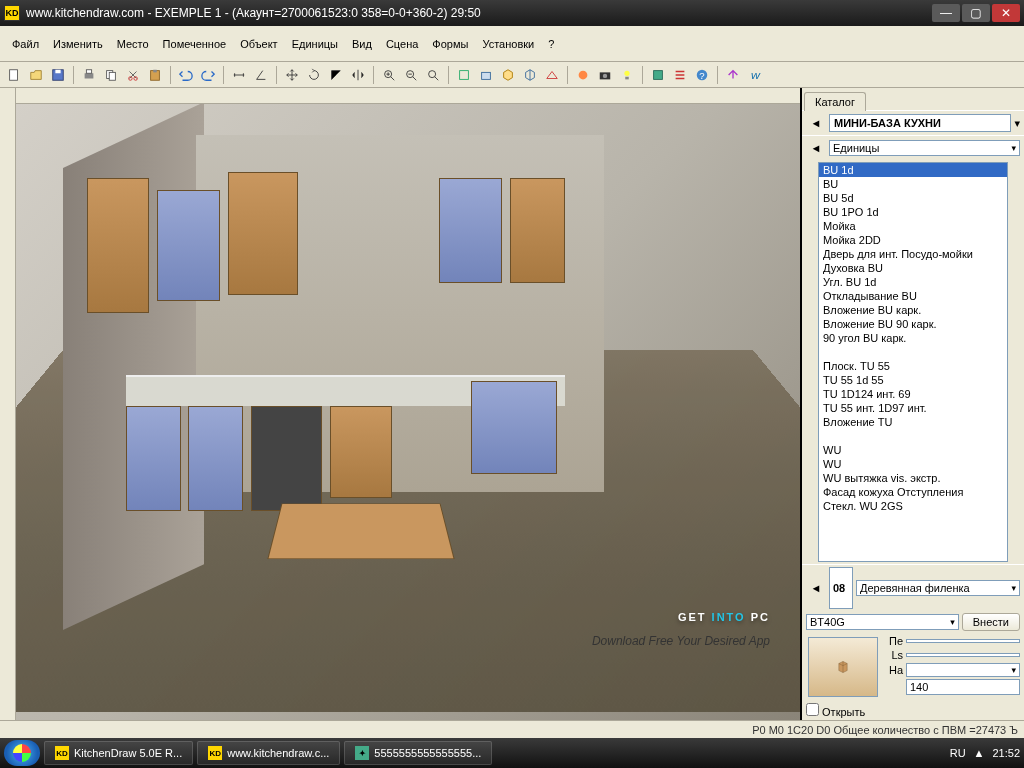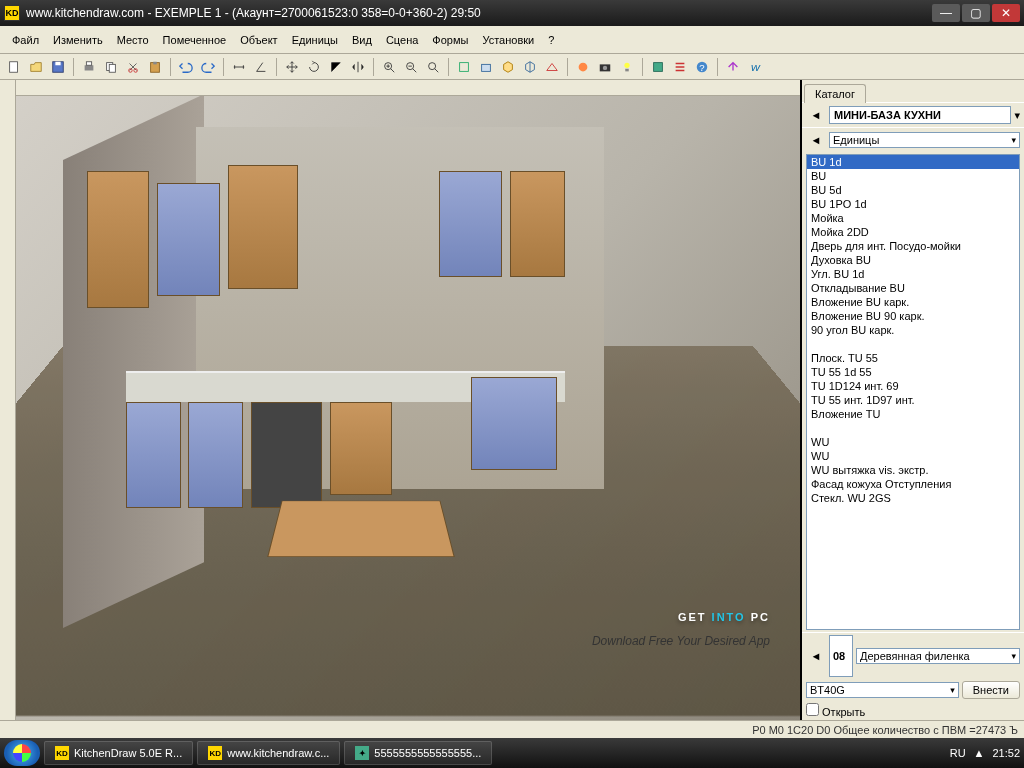--- a/index.html
+++ b/index.html
@@ -5,21 +5,21 @@
 * { margin: 0; padding: 0; box-sizing: border-box; font-family: Tahoma, sans-serif; font-size: 11px; }
 body { background: #000; display: flex; flex-direction: column; height: 768px; width: 1024px; overflow: hidden; }
 .titlebar { height: 26px; background: linear-gradient(#3a3a3a,#1a1a1a); display: flex; align-items: center; padding: 0 4px; color: #fff; }
 .titlebar-icon { width: 16px; height: 16px; background: #ffd700; border: 1px solid #333; font-size: 9px; font-weight: bold; color: #000; display: flex; align-items: center; justify-content: center; margin-right: 6px; }
 .titlebar-text { flex: 1; font-size: 12px; }
 .winbtns { display: flex; gap: 2px; }
 .winbtn { width: 28px; height: 18px; display: flex; align-items: center; justify-content: center; color: #fff; font-size: 12px; border-radius: 2px; }
 .winbtn.min { background: #5a5a5a; }
 .winbtn.max { background: #5a5a5a; }
 .winbtn.close { background: #c23838; }
-.menubar { height: 28px; background: #ece9d8; display: flex; align-items: center; gap: 2px; padding: 0 6px; border-bottom: 1px solid #aca899; }
+.menubar { height: 36px; background: #ece9d8; display: flex; align-items: center; gap: 2px; padding: 0 6px; border-bottom: 1px solid #aca899; }
 .menuitem { padding: 2px 6px; cursor: default; }
 .toolbar { height: 26px; background: #ece9d8; display: flex; align-items: center; gap: 2px; padding: 2px 4px; border-bottom: 1px solid #aca899; }
 .tbtn { width: 20px; height: 20px; display: flex; align-items: center; justify-content: center; border: 1px solid transparent; cursor: default; }
 .tsep { width: 1px; height: 18px; background: #aca899; margin: 0 3px; }
 .workspace { flex: 1; display: flex; background: #808080; min-height: 0; }
 .ruler-v { width: 16px; background: #ece9d8; border-right: 1px solid #aca899; }
 .ruler-h { height: 16px; background: #ece9d8; border-bottom: 1px solid #aca899; }
 .viewport-wrap { flex: 1; display: flex; flex-direction: column; min-width: 0; }
 .viewport { flex: 1; background: linear-gradient(135deg,#d4d0c8 0%,#b8b4aa 50%,#8a8478 100%); position: relative; overflow: hidden; }
 .kitchen-3d { position: absolute; inset: 0; }
@@ -32,21 +32,21 @@
 .watermark { position: absolute; right: 30px; bottom: 90px; font-size: 36px; font-weight: bold; letter-spacing: 2px; color: #fff; text-shadow: 0 2px 4px rgba(0,0,0,.4); }
 .watermark .into { color: #22c4e6; }
 .watermark-sub { position: absolute; right: 30px; bottom: 72px; font-size: 12px; font-style: italic; color: #333; margin-left: 44px; }
 .sidepanel { width: 224px; background: #ece9d8; border-left: 2px solid #000000; display: flex; flex-direction: column; }
 .sp-tabs { height: 22px; display: flex; align-items: flex-end; padding: 2px 2px 0; }
 .sp-tab { padding: 3px 10px; background: #ece9d8; border: 1px solid #aca899; border-bottom: none; border-radius: 3px 3px 0 0; position: relative; top: 1px; }
 .sp-row { display: flex; align-items: center; padding: 2px 4px; gap: 3px; border-top: 1px solid #fff; }
 .sp-db { font-weight: bold; background: #fff; padding: 2px 4px; border: 1px solid #7f9db9; flex: 1; }
 .sp-dd { background: #fff; border: 1px solid #7f9db9; padding: 1px 3px; flex: 1; display: flex; justify-content: space-between; align-items: center; }
 .sp-dd::after { content: "▾"; font-size: 9px; }
-.sp-list { flex: 1; background: #fff; border: 1px solid #7f9db9; margin: 2px 4px; overflow-y: auto; font-size: 11px; }
+.sp-list { flex: 1; background: #fff; border: 1px solid #7f9db9; margin: 2px 16px; overflow-y: auto; font-size: 11px; }
 .sp-list-item { padding: 0 4px; line-height: 14px; white-space: nowrap; }
 .sp-list-item.sel { background: #316ac5; color: #fff; }
 .sp-bottom { display: flex; gap: 3px; padding: 2px 4px; }
 .sp-box { background: #fff; border: 1px solid #7f9db9; }
 .sizes-list { width: 88px; height: 66px; }
 .dims { flex: 1; display: flex; flex-direction: column; gap: 2px; }
 .dimrow { display: flex; gap: 3px; align-items: center; }
 .dimlbl { width: 20px; text-align: right; }
 .diminp { flex: 1; background: #fff; border: 1px solid #7f9db9; padding: 1px 3px; text-align: left; }
 .dimhdr { background: #ece9d8; text-align: center; padding: 1px; border: 1px solid #aca899; }
@@ -346,20 +346,48 @@
       <div class="sp-dd">
           <span>Деревянная филенка</span>
         </div>
     </div>
     <div class="sp-foot">
       <div class="sp-dd" style="flex:1">
           <span>BT40G</span>
         </div>
       <div class="btn">Внести</div>
     </div>
+    <div style="display:flex;gap:3px;padding:2px 4px">
+      <div class="preview">
+        <svg viewBox="0 0 40 40" width="40" height="40">
+            <path d="M8 10l12-6 12 6v20l-12 6-12-6z" fill="#c9975f" stroke="#6a4f29"></path>
+            <path d="M20 4v32M8 10l12 6 12-6" fill="none" stroke="#6a4f29"></path>
+          </svg>
+      </div>
+      <div style="flex:1;display:flex;flex-direction:column;gap:2px;font-size:10px">
+        <div class="dimrow">
+            <span class="dimlbl">Пе</span>
+            <div class="diminp"></div>
+          </div>
+        <div class="dimrow">
+            <span class="dimlbl">Ls</span>
+            <div class="diminp"></div>
+          </div>
+        <div class="dimrow">
+            <span class="dimlbl">На</span>
+            <div class="sp-dd" style="flex:1">
+              <span></span>
+            </div>
+          </div>
+        <div class="dimrow">
+            <span class="dimlbl"></span>
+            <div class="diminp">140</div>
+          </div>
+      </div>
+    </div>
     <div style="padding:2px 4px"><label><input type="checkbox" style=""> <span>Открыть</span></label></div>
   </div>
 </div>
 
 <div class="statusbar">
   <span>P0 M0 1C20 D0 Общее количество с ПВМ =27473 Ъ</span>
 </div>
 
 <div class="taskbar">
   <div class="start">

